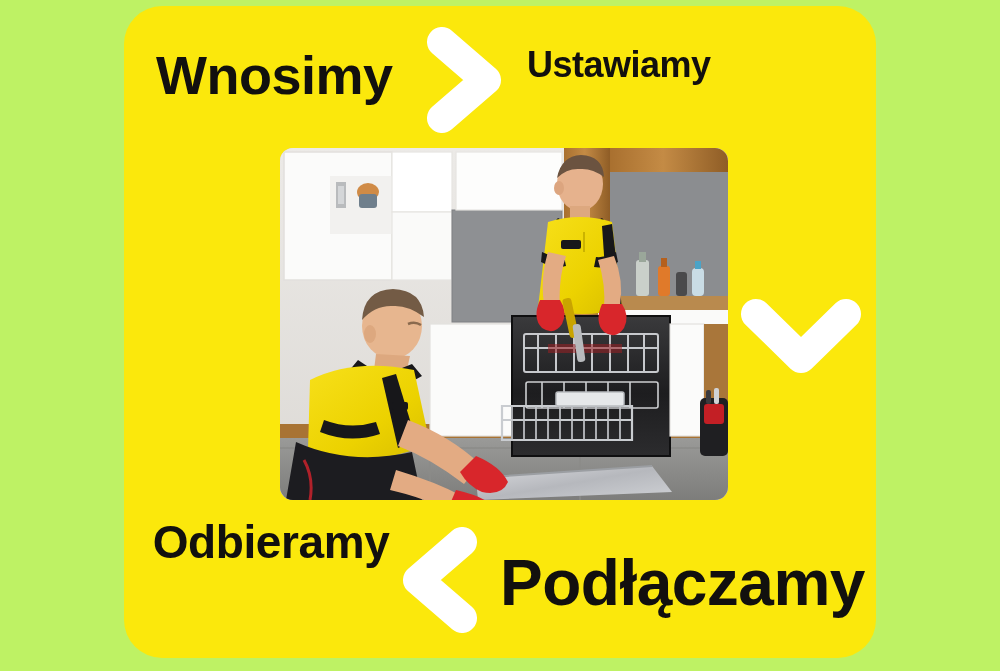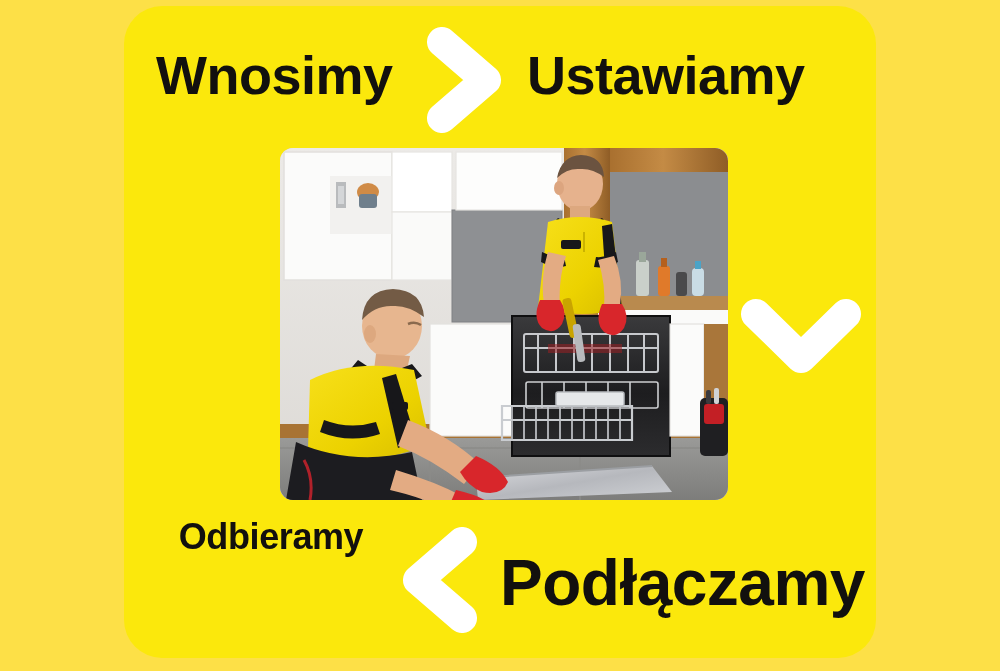--- a/index.html
+++ b/index.html
@@ -2,48 +2,48 @@
 <html><head>
 <meta charset="utf-8">
 <style>
   html,body{margin:0;padding:0;}
   body{
     width:1000px;height:671px;
     background:#ffffff;
     font-family:"Liberation Sans", sans-serif;
     overflow:hidden;
   }
-  .stage{position:relative;width:1000px;height:671px;background:#fde047;}
+  .stage{position:relative;width:1000px;height:671px;background:#bef264;}
 
   
   .card{
     position:absolute;left:124px;top:6px;width:752px;height:652px;
     background:#FBE80C;border-radius:38px;
   }
 
   
   .word{
     position:absolute;
     color:#12100E;
     font-weight:800;
     letter-spacing:-0.5px;
     white-space:nowrap;
     font-family:"Liberation Sans", sans-serif;
   }
   .w-wnosimy{left:156px;top:44px;font-size:54px;}
-  .w-ustawiamy{left:527px;top:44px;font-size:54px;}
+  .w-ustawiamy{left:527px;top:44px;font-size:36px;}
   .w-podlaczamy{left:500px;top:546px;font-size:64px;}
 
   
   .odbieramy-block{
     position:absolute;left:145px;top:519px;width:252px;
     text-align:center;line-height:1.0;
   }
   .odb-line{
-    color:#12100E;font-weight:800;font-size:36px;letter-spacing:-0.4px;
+    color:#12100E;font-weight:800;font-size:46px;letter-spacing:-0.4px;
     display:block;margin-bottom:5px;white-space:nowrap;
     font-family:"Liberation Sans", sans-serif;
   }
   .odb-gratis{
     color:#EE1B1B;font-weight:800;font-size:36px;letter-spacing:0px;
     display:block;white-space:nowrap;
     font-family:"Liberation Sans", sans-serif;
   }
 
   

